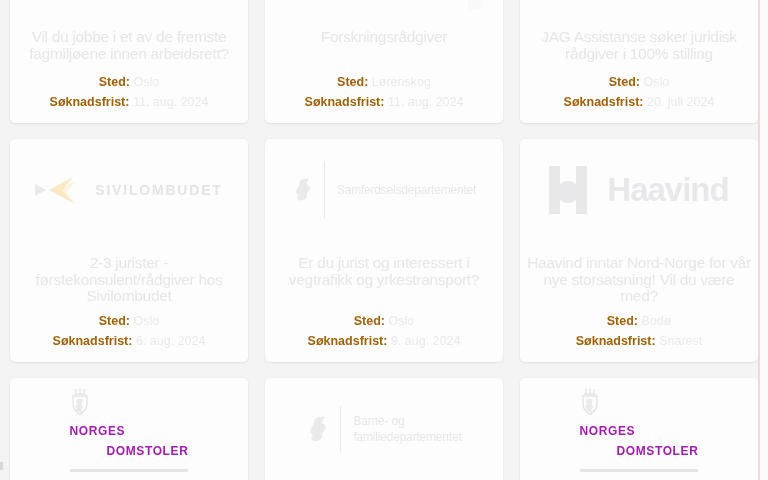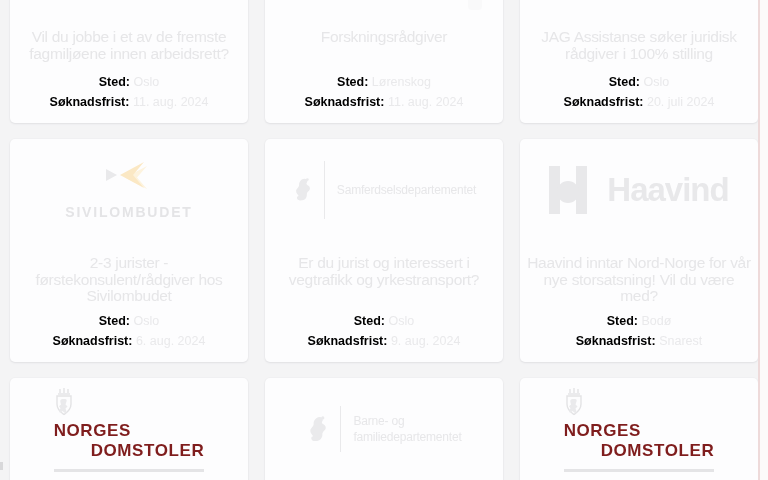--- a/index.html
+++ b/index.html
@@ -20,36 +20,36 @@
     padding:0 6px;
   }
   .logo-area{height:102px;width:100%;display:flex;align-items:center;justify-content:center;}
   .card-title{
     font-size:15.5px;line-height:16.5px;letter-spacing:-0.3px;
     color:#e6e6e8;text-align:center;margin-top:14px;max-width:226px;
   }
   .row-1 .card-title{margin-top:27px;}
   .card-meta{margin-top:auto;margin-bottom:11px;text-align:center;
     font-size:12.5px;line-height:19.5px;color:#e9e9eb;}
-  .meta-label{font-weight:bold;color:#000000;}
-  
-  .siv-logo{display:flex;align-items:center;gap:14px;flex-direction:column;}
+  .meta-label{font-weight:bold;color:#a16207;}
+  
+  .siv-logo{display:flex;align-items:center;gap:14px;}
   .siv-word{font-size:14px;font-weight:bold;letter-spacing:1.8px;color:#e4e4e6;}
   
   .dept-logo{display:flex;align-items:center;}
   .dept-divider{width:1px;background:#e9e9eb;margin:0 12px 0 10px;}
   .dept-divider.tall{height:58px;}
   .dept-divider.short{height:46px;}
   .dept-name{font-size:12px;line-height:16px;color:#e7e7e9;letter-spacing:-0.2px;}
   
   .haavind-logo{display:flex;align-items:center;gap:20px;}
   .haavind-word{font-size:33px;font-weight:700;letter-spacing:-1px;color:#e8e8ea;}
   
   .nd-logo{display:flex;flex-direction:column;align-items:flex-start;margin-top:2px;}
-  .nd-name{font-size:17px;font-weight:bold;letter-spacing:0.6px;line-height:20px;color:#7f1d1d;margin-top:5px;}
+  .nd-name{font-size:12px;font-weight:bold;letter-spacing:0.6px;line-height:20px;color:#a21caf;margin-top:5px;}
   .nd-name + .nd-name{margin-top:0;margin-left:37px;}
   .nd-rule{align-self:stretch;height:3px;background:#e4e4e6;margin-top:8px;}
   
   .right-strip{position:absolute;top:0;right:0;width:10px;height:480px;box-sizing:border-box;
     background:#fcfafa;border-left:2px solid #eedada;z-index:6;}
   .remnant{position:absolute;left:468px;top:0;width:14px;height:10px;background:#f9f9fa;
     border-radius:0 0 4px 4px;}
   .left-dash{position:absolute;left:0;top:462px;width:3px;height:8px;background:#d8d8da;}
   svg{display:block;}
 </style>

